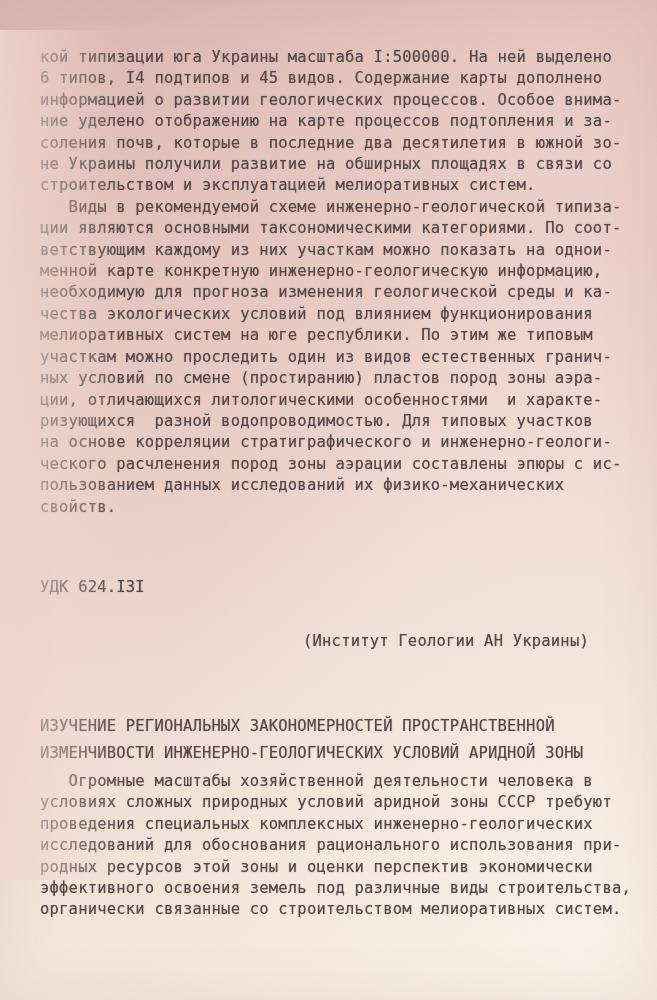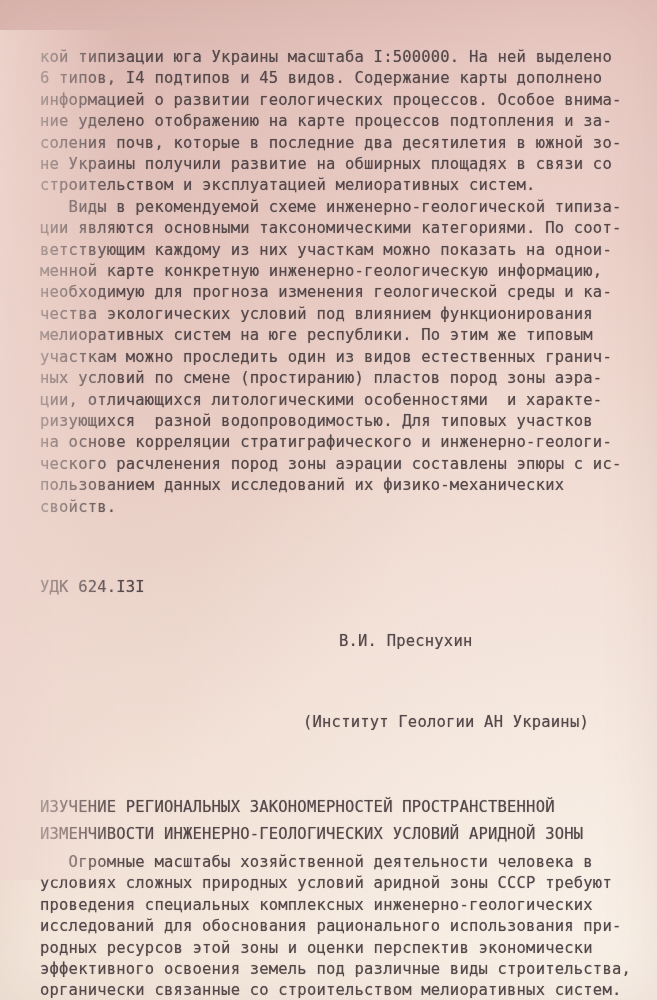--- a/index.html
+++ b/index.html
@@ -98,21 +98,20 @@
 ции, отличающихся литологическими особенностями  и характе-
 ризующихся  разной водопроводимостью. Для типовых участков
 на основе корреляции стратиграфического и инженерно-геологи-
 ческого расчленения пород зоны аэрации составлены эпюры с ис-
 пользованием данных исследований их физико-механических
 свойств.</p>
 
     <div class="byline">
       <span class="udk">УДК 624.I3I</span>
       <div class="author-block">
-        <div class="author-name">В.И. Преснухин</div>
         <div class="author-affiliation">(Институт Геологии АН Украины)</div>
       </div>
     </div>
 
     <h1 class="doc-title">ИЗУЧЕНИЕ РЕГИОНАЛЬНЫХ ЗАКОНОМЕРНОСТЕЙ ПРОСТРАНСТВЕННОЙ
 ИЗМЕНЧИВОСТИ ИНЖЕНЕРНО-ГЕОЛОГИЧЕСКИХ УСЛОВИЙ АРИДНОЙ ЗОНЫ</h1>
 
     <p class="para para-3">   Огромные масштабы хозяйственной деятельности человека в
 условиях сложных природных условий аридной зоны СССР требуют
 проведения специальных комплексных инженерно-геологических

